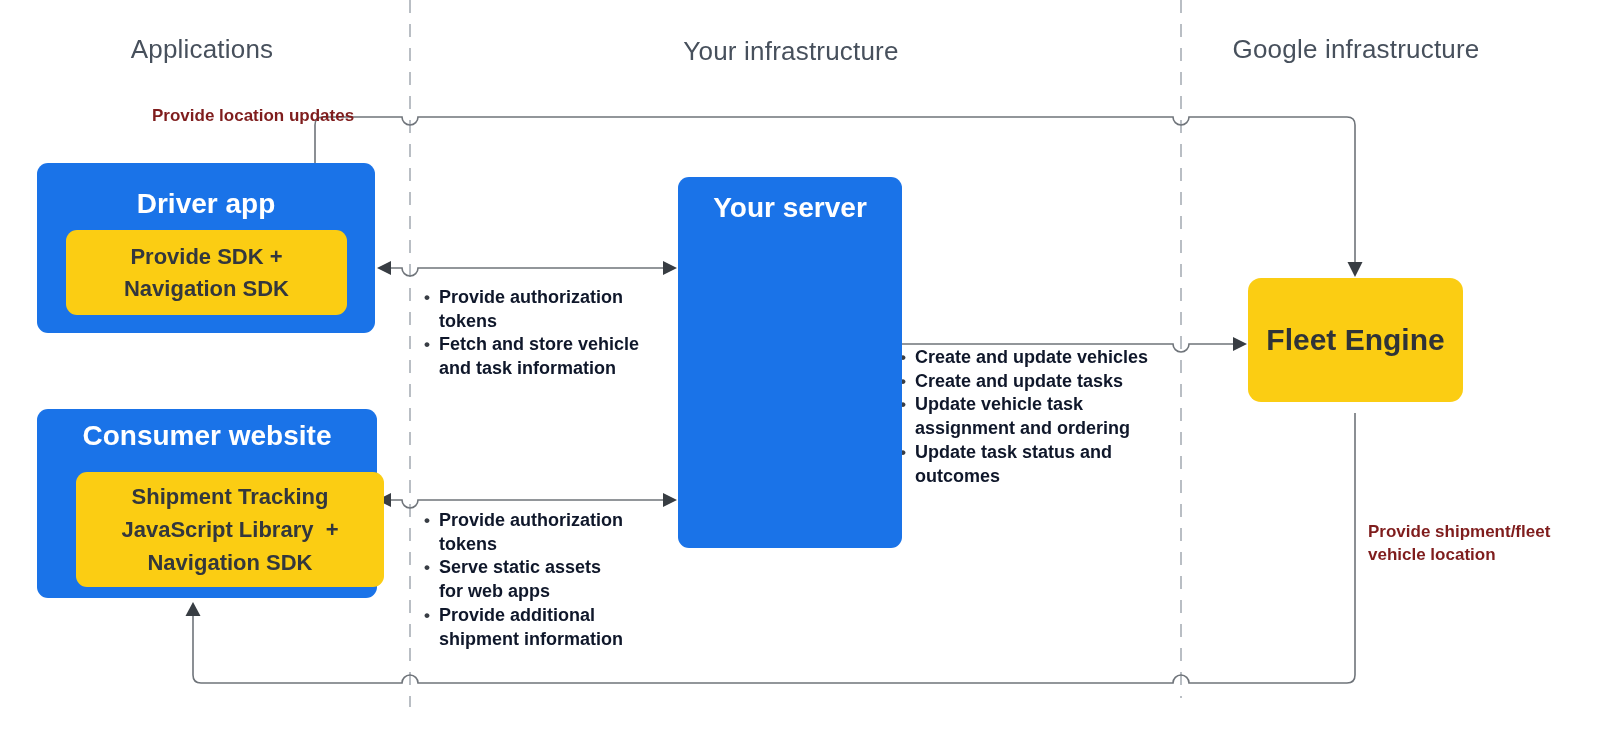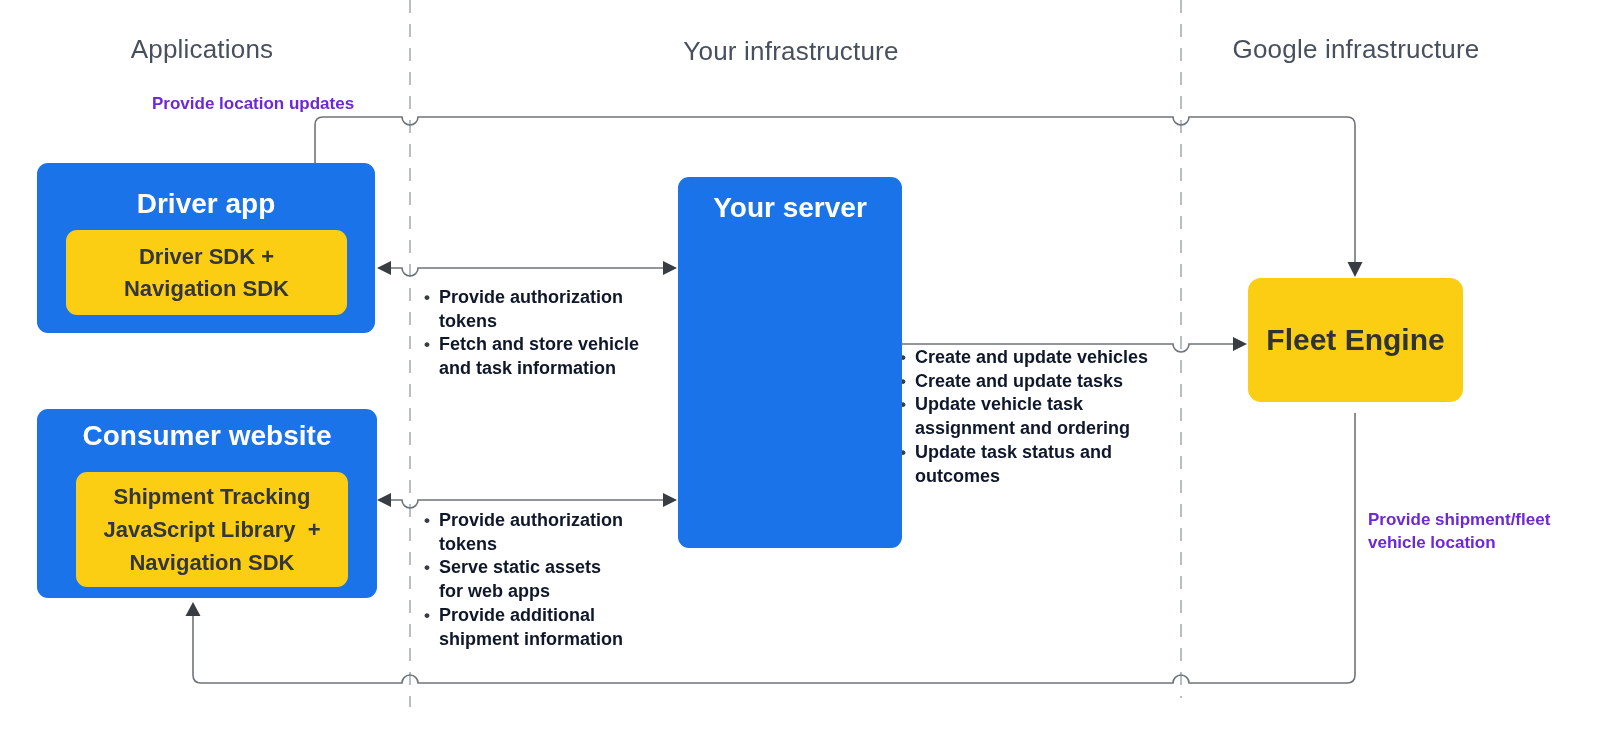--- a/index.html
+++ b/index.html
@@ -19,22 +19,23 @@
   .node.yellow{background:#fbcd13;color:#33373d;}
   .node-title{font-weight:bold;font-size:28px;line-height:30px;}
   .inner-text{
     font-weight:bold;font-size:22px;line-height:32px;color:#33373d;
     white-space:pre-line;text-align:center;
   }
   .fleet-title{
     font-weight:bold;font-size:30px;color:#2f3338;
   }
   .edge-label{
-    font-weight:bold;font-size:17px;line-height:23px;color:#6d28d9;
+    font-weight:bold;font-size:17px;line-height:23px;color:#7f1d1d;
     white-space:pre-line;
+    margin-top:12px;
   }
   .bullet-list{display:block;}
   .bullet-item{display:flex;align-items:flex-start;}
   .bullet-item .dot{
     width:15px;flex:0 0 15px;font-weight:bold;font-size:17px;
     line-height:23.7px;color:#383d44;
   }
   .bullet-item .btxt{
     font-weight:bold;font-size:18px;line-height:23.7px;color:#0f172a;
     white-space:pre-line;
@@ -124,28 +125,28 @@
         <span class="dot">•</span>
         <span class="btxt">Update task status and
 outcomes</span>
       </div>
     </div>
 
   <div class="abs node blue" style="left:37px;top:163px;width:338px;height:170px;">
     <div class="node-title" style="margin-top:26px;">Driver app</div>
   </div>
   <div class="abs node yellow" style="left:66px;top:230px;width:281px;height:85px;display:flex;align-items:center;justify-content:center;">
-    <div class="inner-text">Driver SDK +
+    <div class="inner-text">Provide SDK +
 Navigation SDK</div>
   </div>
 
   <div class="abs node blue" style="left:37px;top:409px;width:340px;height:189px;">
     <div class="node-title" style="margin-top:12px;">Consumer website</div>
   </div>
-  <div class="abs node yellow" style="left:76px;top:472px;width:272px;height:115px;display:flex;align-items:center;justify-content:center;">
+  <div class="abs node yellow" style="left:76px;top:472px;width:308px;height:115px;display:flex;align-items:center;justify-content:center;">
     <div class="inner-text" style="line-height:33px;">Shipment Tracking
 JavaScript Library &nbsp;+
 Navigation SDK</div>
   </div>
 
   <div class="abs node blue" style="left:678px;top:177px;width:224px;height:371px;">
     <div class="node-title" style="margin-top:16px;">Your server</div>
   </div>
 
   <div class="abs node yellow" style="left:1248px;top:278px;width:215px;height:124px;display:flex;align-items:center;justify-content:center;border-radius:13px;">

